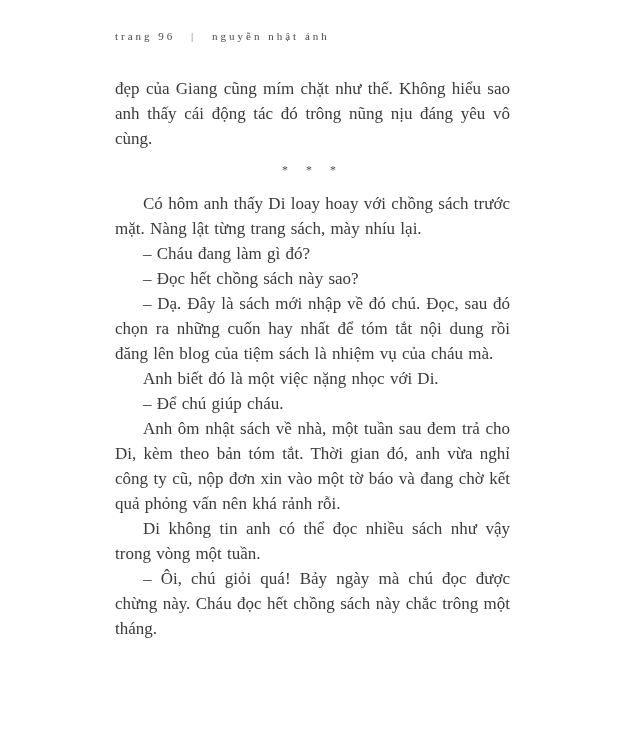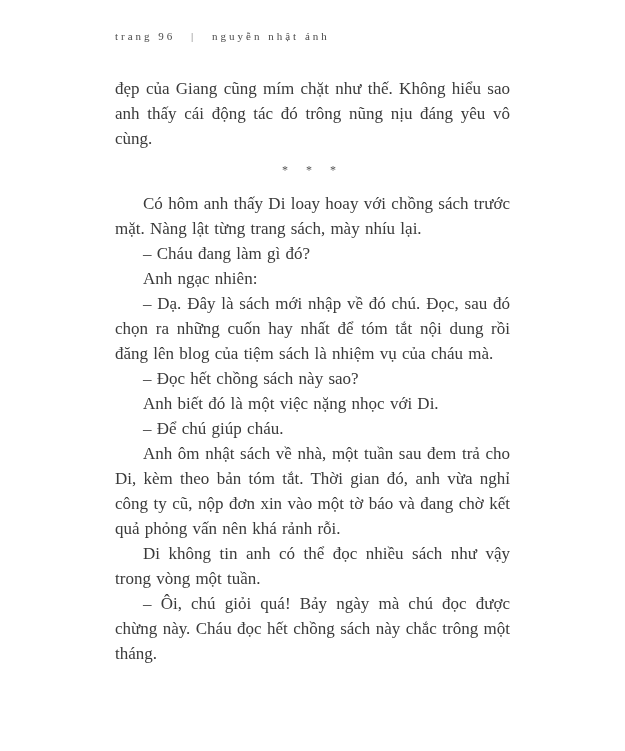--- a/index.html
+++ b/index.html
@@ -65,25 +65,24 @@
   <div class="content">
     <p class="noindent">đẹp của Giang cũng mím chặt như thế. Không hiểu sao anh thấy cái động tác đó trông nũng nịu đáng yêu vô cùng.</p>
 
     <p class="separator">* * *</p>
 
     <p>Có hôm anh thấy Di loay hoay với chồng sách trước mặt. Nàng lật từng trang sách, mày nhíu lại.</p>
 
     <p>– Cháu đang làm gì đó?</p>
 
 
-    <p>Anh ngạc nhiên:</p>
+
+    <p>– Đọc hết chồng sách này sao?</p>
 
     <p>– Dạ. Đây là sách mới nhập về đó chú. Đọc, sau đó chọn ra những cuốn hay nhất để tóm tắt nội dung rồi đăng lên blog của tiệm sách là nhiệm vụ của cháu mà.</p>
-
-    <p>– Đọc hết chồng sách này sao?</p>
 
     <p>Anh biết đó là một việc nặng nhọc với Di.</p>
 
     <p>– Để chú giúp cháu.</p>
 
     <p>Anh ôm nhật sách về nhà, một tuần sau đem trả cho Di, kèm theo bản tóm tắt. Thời gian đó, anh vừa nghỉ công ty cũ, nộp đơn xin vào một tờ báo và đang chờ kết quả phỏng vấn nên khá rảnh rỗi.</p>
 
     <p>Di không tin anh có thể đọc nhiều sách như vậy trong vòng một tuần.</p>
 
     <p>– Ôi, chú giỏi quá! Bảy ngày mà chú đọc được chừng này. Cháu đọc hết chồng sách này chắc trông một tháng.</p>

